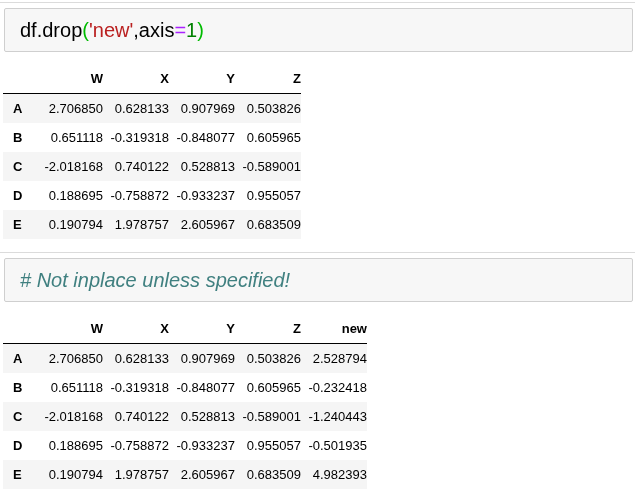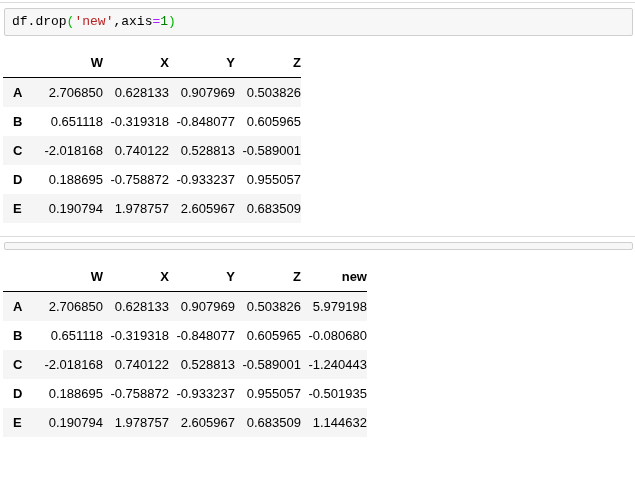--- a/index.html
+++ b/index.html
@@ -25,23 +25,23 @@
   .input-box {
     margin: 5px 2px 0 4px;
     background: #f7f7f7;
     border: 1px solid #cfcfcf;
     border-radius: 2px;
     padding: 3px 6px 3px 7px;
     box-sizing: border-box;
     cursor: text;
   }
   .code {
-    margin: 0;
-    font-family: Liberation Mono, monospace;
-    font-size: 13px;
+    margin: 8px;
+    font-family: Liberation Sans, sans-serif;
+    font-size: 20px;
     line-height: 20px;
     color: #000000;
     white-space: pre;
   }
   .tok-plain    { color: #000000; }
   .tok-string   { color: #ba2121; }
   .tok-operator { color: #aa22ff; }
   .tok-number   { color: #008000; }
   .tok-bracket  { color: #00bb00; }
   .tok-comment  { color: #408080; font-style: italic; }
@@ -134,49 +134,50 @@
           <td class="num">0.683509</td>
         </tr>
       </tbody>
     </table>
   </div>
 
   <div class="cell-rule rule-mid"></div>
 
   <div>
     <div class="input-box">
+      <pre class="code"><span class="tok-comment"># Not inplace unless specified!</span></pre>
     </div>
 
     <table class="dataframe">
       <thead>
         <tr>
           <th class="idx"></th>
           <th class="num">W</th>
           <th class="num">X</th>
           <th class="num">Y</th>
           <th class="num">Z</th>
           <th class="num">new</th>
         </tr>
       </thead>
       <tbody>
         <tr>
           <th class="idx">A</th>
           <td class="num">2.706850</td>
           <td class="num">0.628133</td>
           <td class="num">0.907969</td>
           <td class="num">0.503826</td>
-          <td class="num">5.979198</td>
+          <td class="num">2.528794</td>
         </tr>
         <tr>
           <th class="idx">B</th>
           <td class="num">0.651118</td>
           <td class="num">-0.319318</td>
           <td class="num">-0.848077</td>
           <td class="num">0.605965</td>
-          <td class="num">-0.080680</td>
+          <td class="num">-0.232418</td>
         </tr>
         <tr>
           <th class="idx">C</th>
           <td class="num">-2.018168</td>
           <td class="num">0.740122</td>
           <td class="num">0.528813</td>
           <td class="num">-0.589001</td>
           <td class="num">-1.240443</td>
         </tr>
         <tr>
@@ -186,19 +187,19 @@
           <td class="num">-0.933237</td>
           <td class="num">0.955057</td>
           <td class="num">-0.501935</td>
         </tr>
         <tr>
           <th class="idx">E</th>
           <td class="num">0.190794</td>
           <td class="num">1.978757</td>
           <td class="num">2.605967</td>
           <td class="num">0.683509</td>
-          <td class="num">1.144632</td>
+          <td class="num">4.982393</td>
         </tr>
       </tbody>
     </table>
   </div>
 
 </div>
 
 </body></html>

